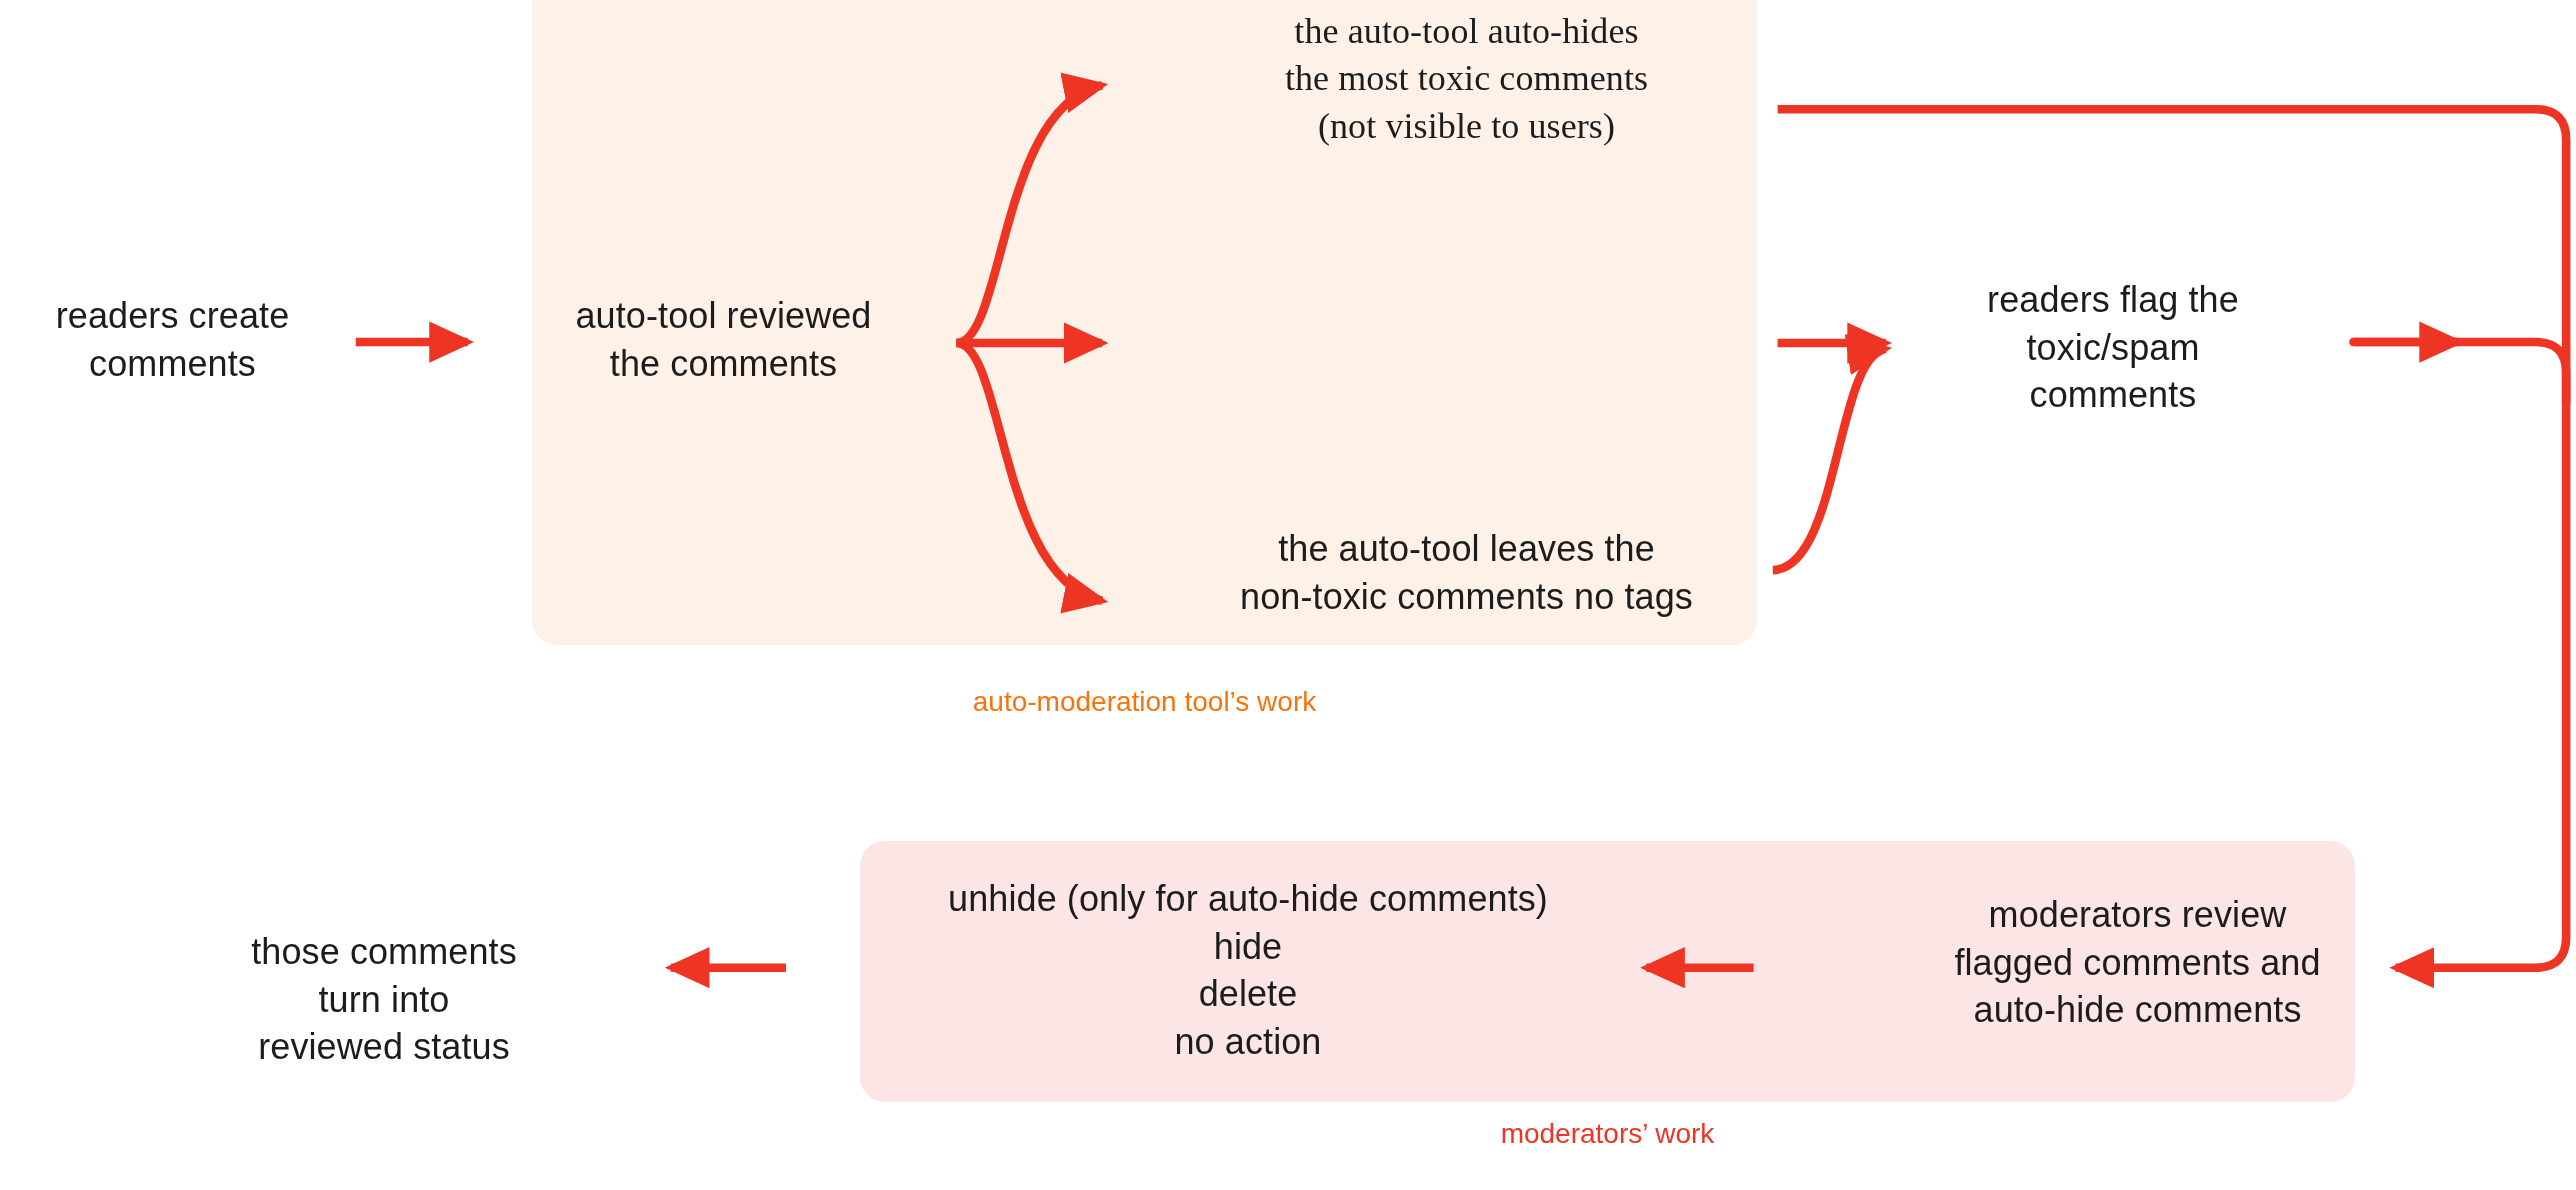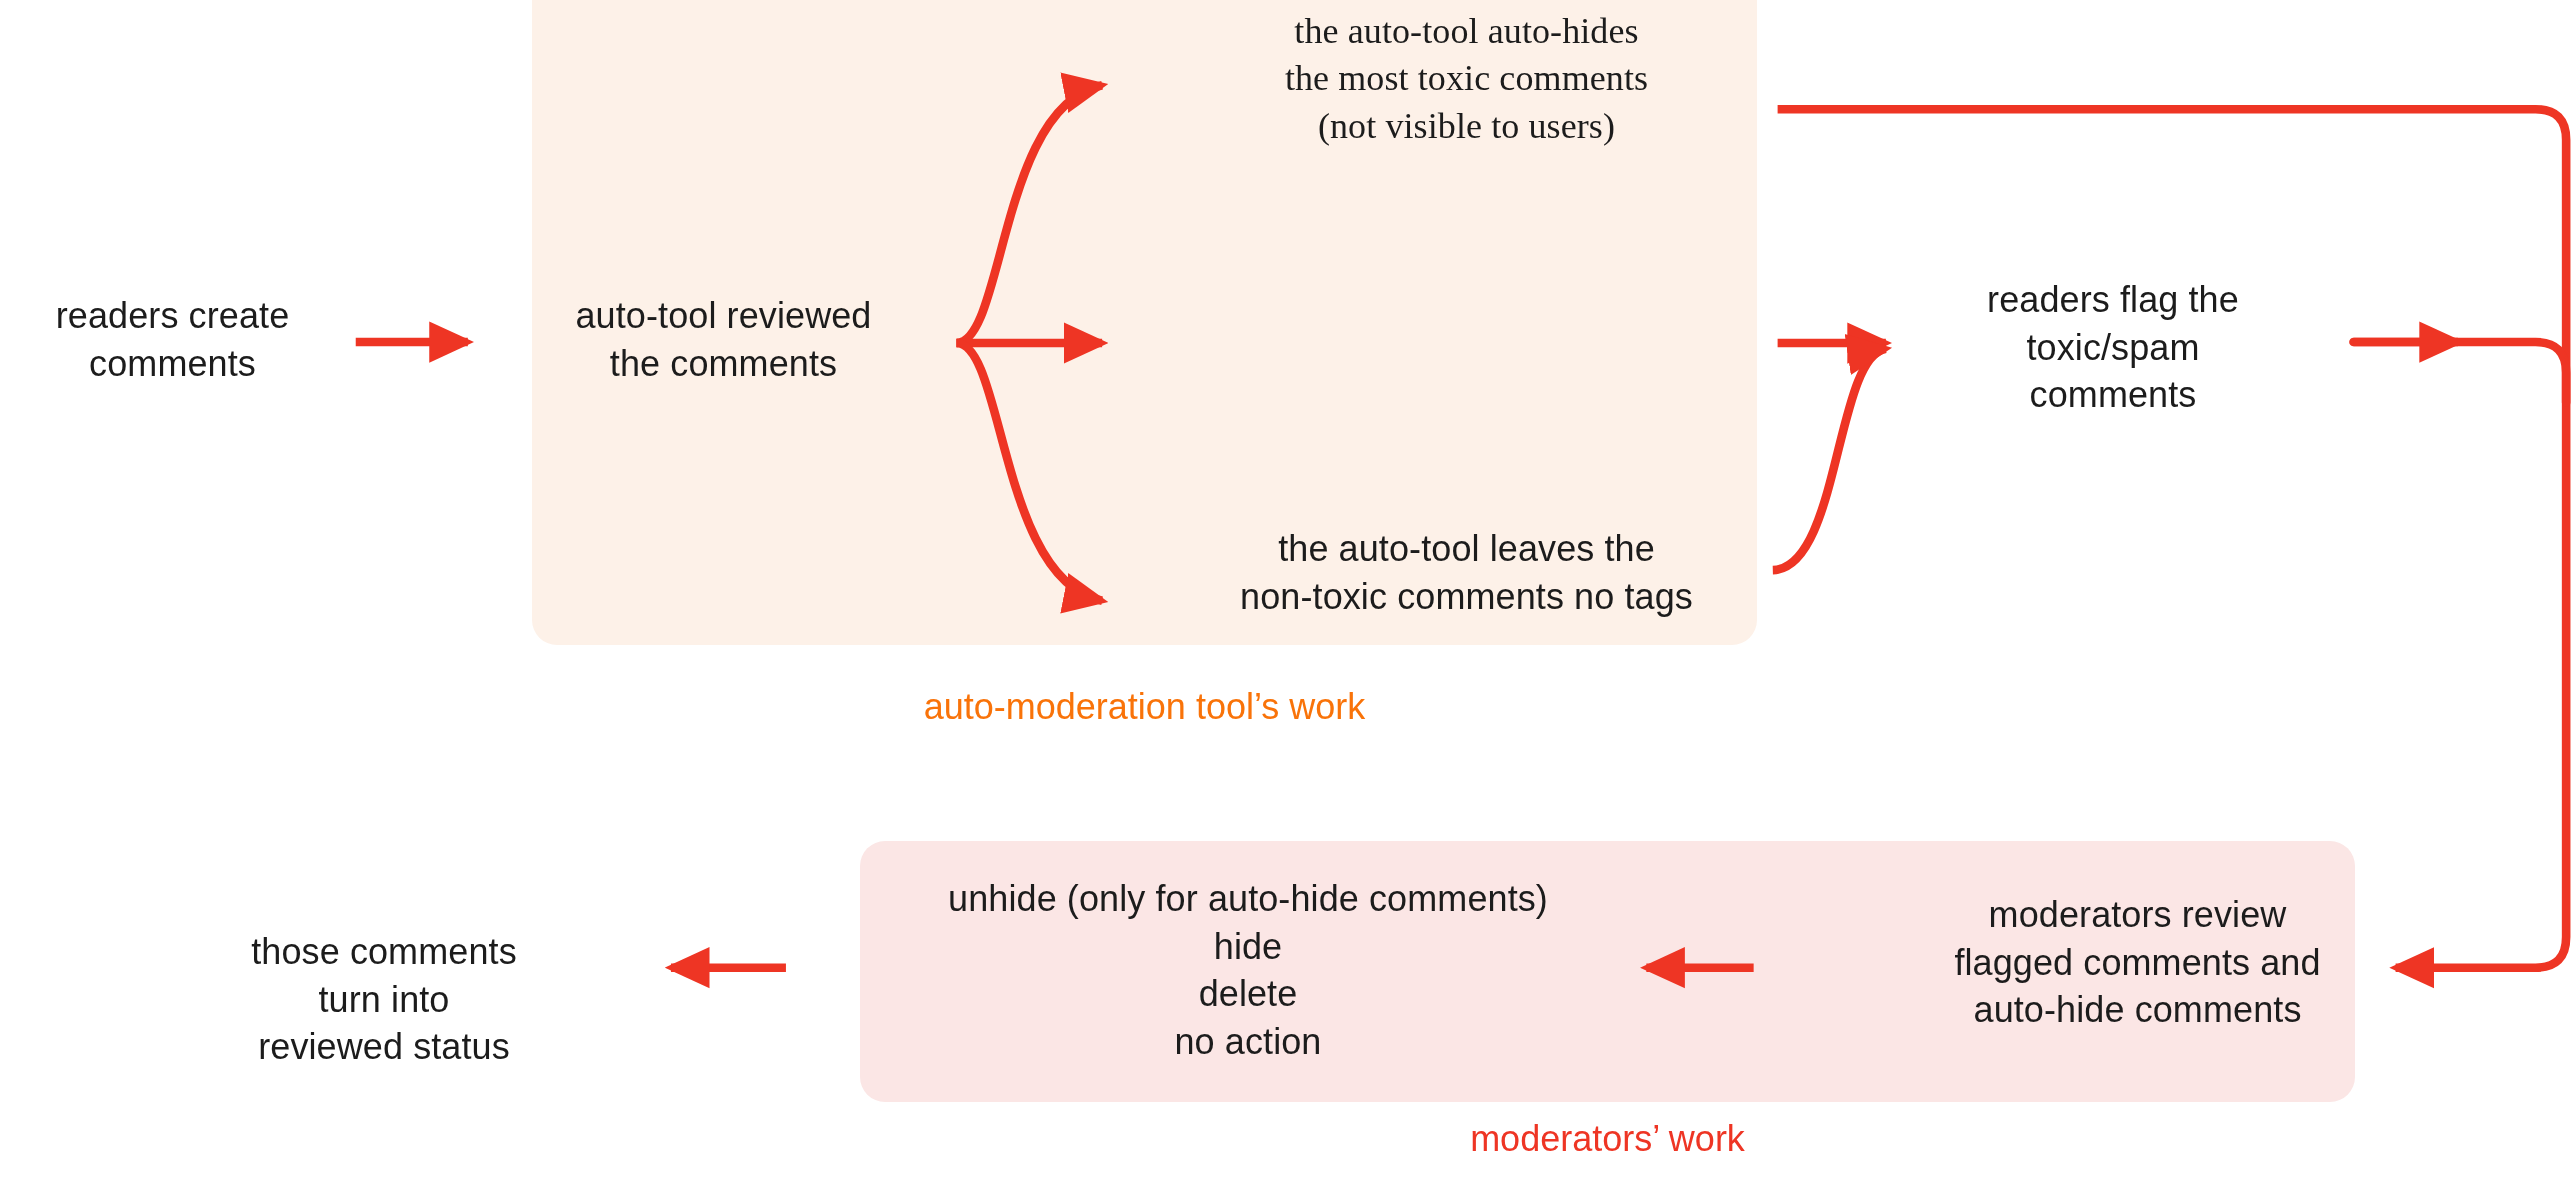--- a/index.html
+++ b/index.html
@@ -40,21 +40,21 @@
     text-align: center;
     color: #1c1c1c;
     font-size: 36px;
     line-height: 1.32;
     letter-spacing: 0.1px;
     white-space: pre-line;
   }
   .caption {
     position: absolute;
     text-align: center;
-    font-size: 36px;
+    font-size: 28px;
     line-height: 1.2;
     white-space: nowrap;
   }
   #caption-auto { color: #F97309; }
   #caption-mod  { color: #EE3524; }
 
   #arrows {
     position: absolute;
     left: 0;
     top: 0;

